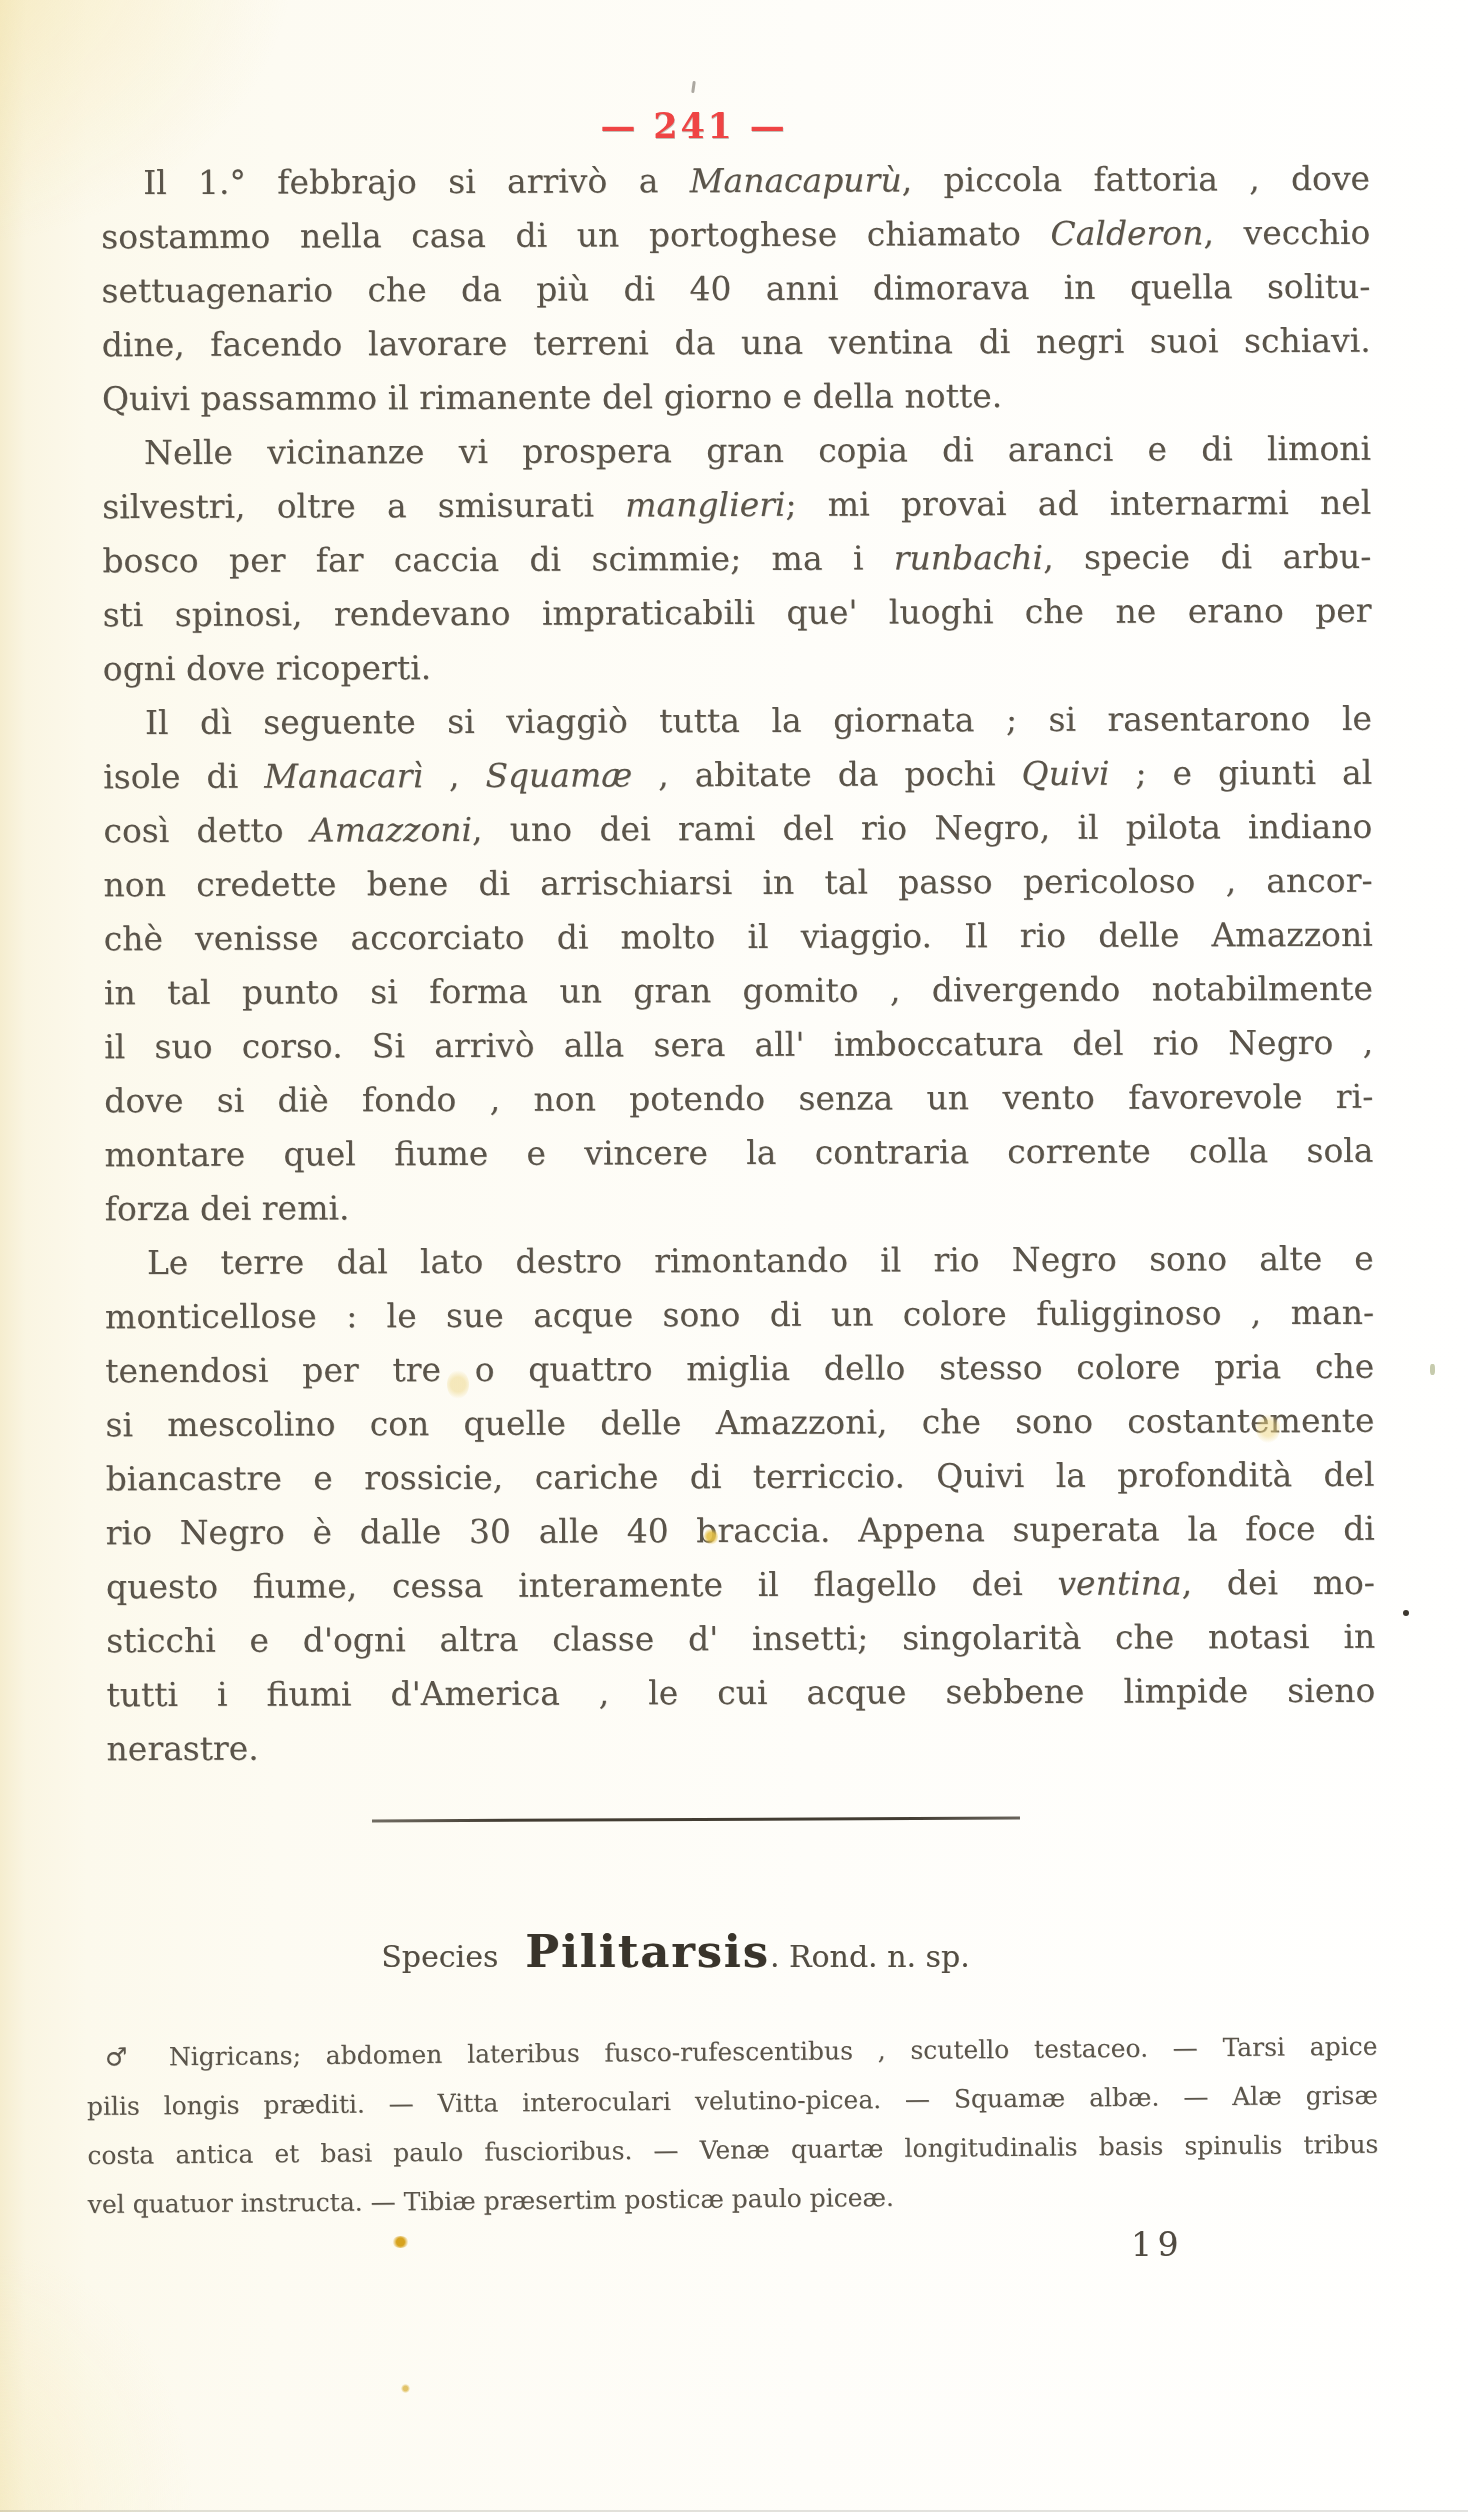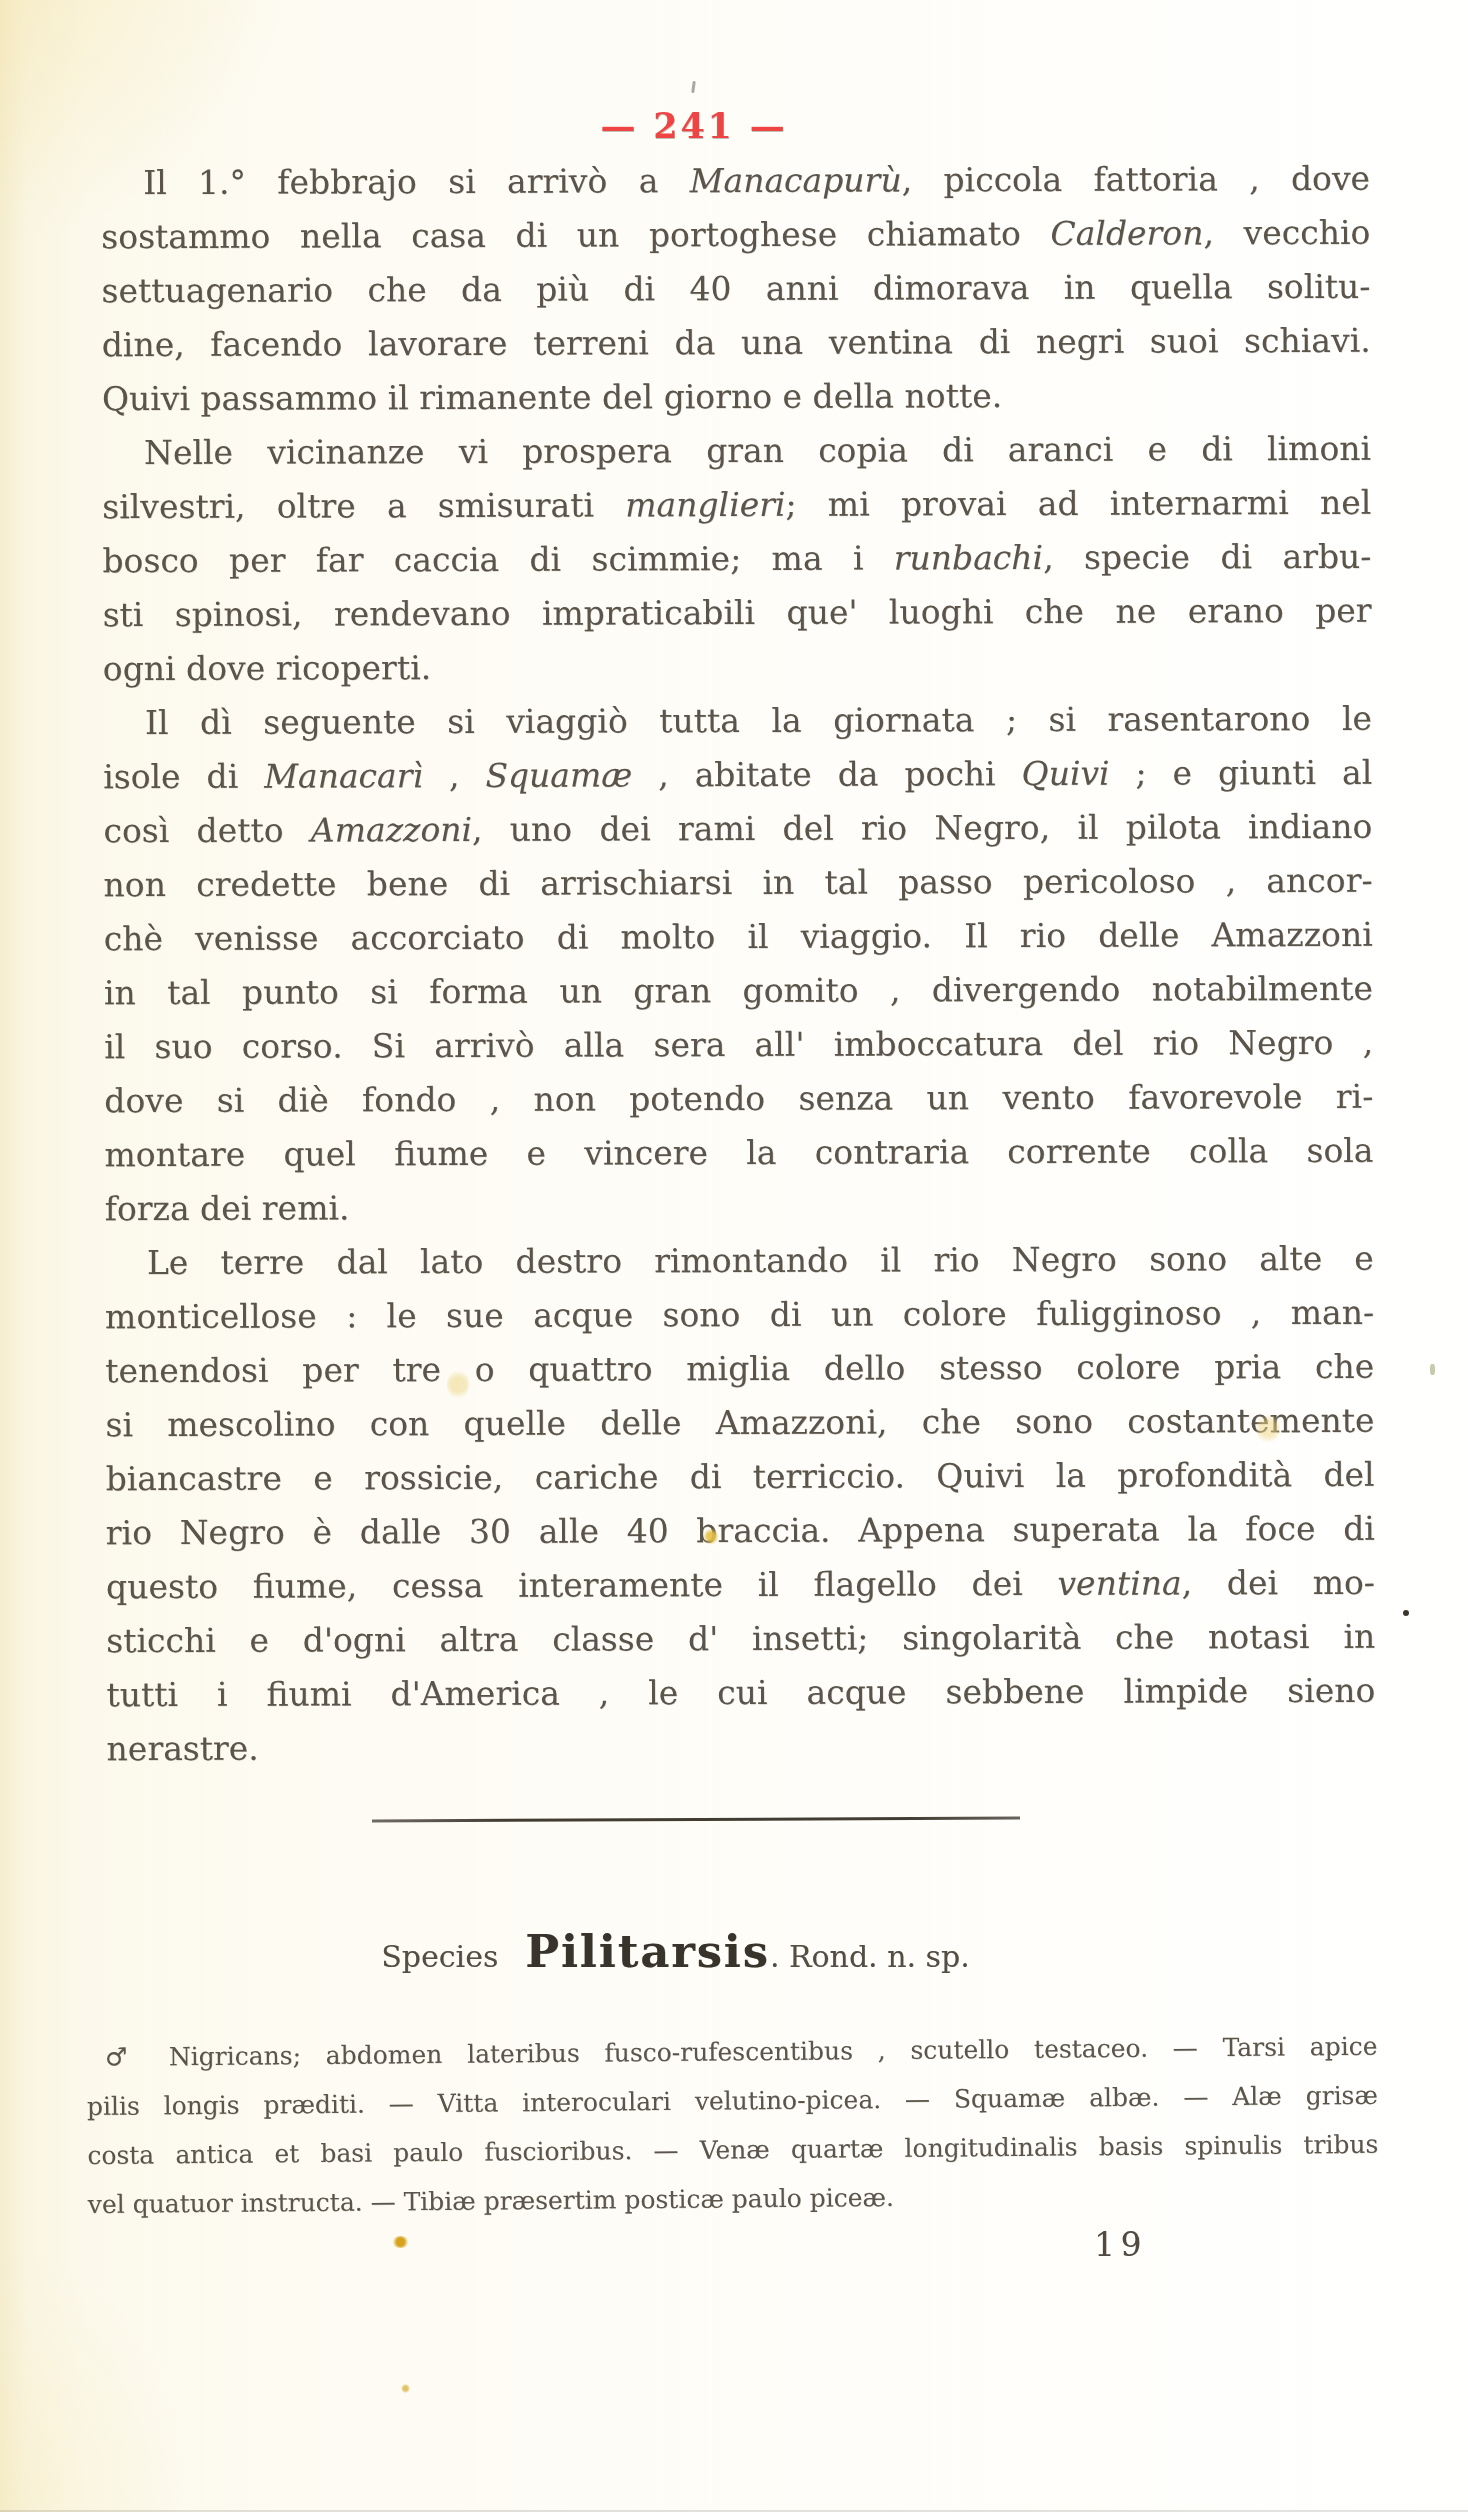--- a/index.html
+++ b/index.html
@@ -55,21 +55,21 @@
   .latin-description {
     position: absolute; left: 88px; top: 2033px; width: 1291px;
     font-size: 25px; line-height: 49px;
     color: #5b554b;
     text-shadow: 0.4px 0.4px 0.6px rgba(91,85,75,0.28);
     transform: rotate(-0.5deg);
     transform-origin: 0 100%;
   }
   .latin-description .line.para-first { text-indent: 18.4px; }
   .signature-number {
-    position: absolute; left: 1094px; top: 2225px;
+    position: absolute; left: 1131px; top: 2225px;
     font-size: 33px; letter-spacing: 5.5px; color: #504a41;
     text-shadow: 0.4px 0.4px 0.6px rgba(80,74,65,0.3);
     text-align: right;
   }
   i { }
   
   .stain { position: absolute; border-radius: 50%; pointer-events: none; }
   .stain-a { left: 392px; top: 2236px; width: 16.5px; height: 12px;
     background: radial-gradient(circle, #d7a31f 0 38%, rgba(215,163,31,0) 75%); }
   .stain-b { left: 401px; top: 2384px; width: 9.2px; height: 9.2px;

